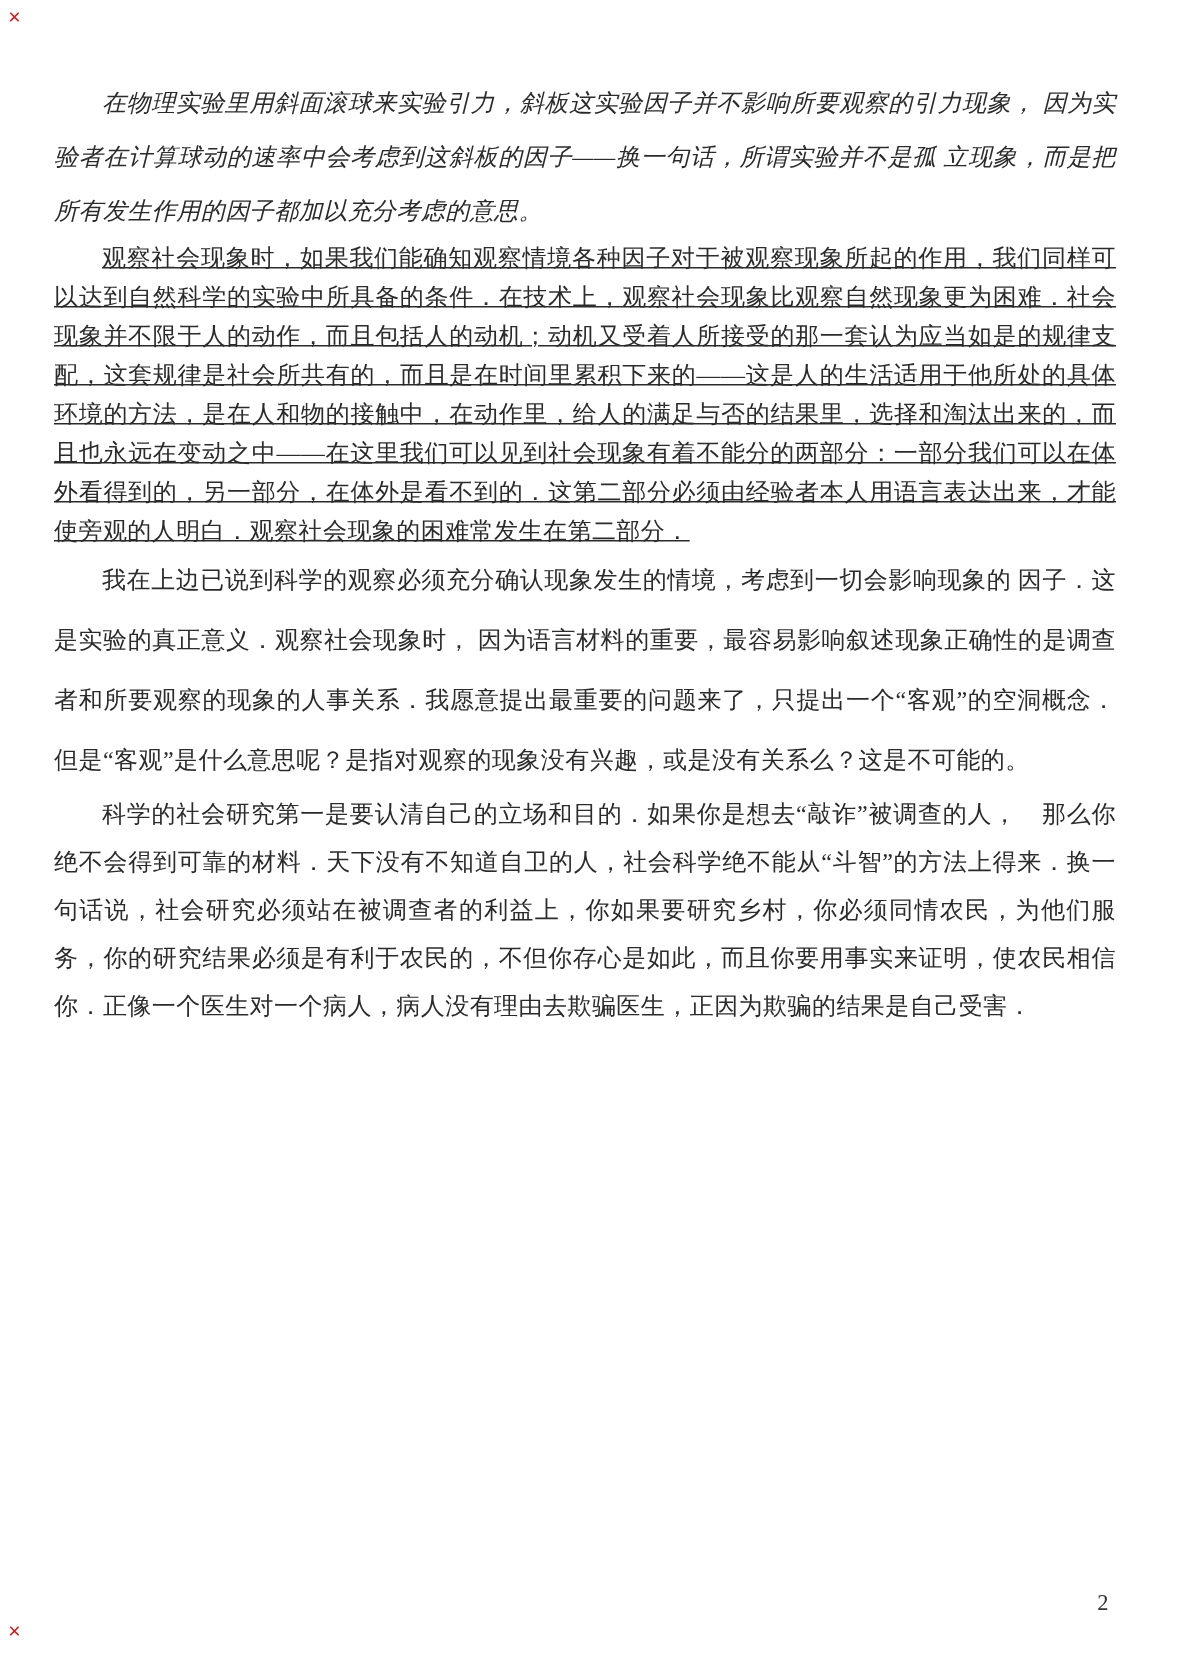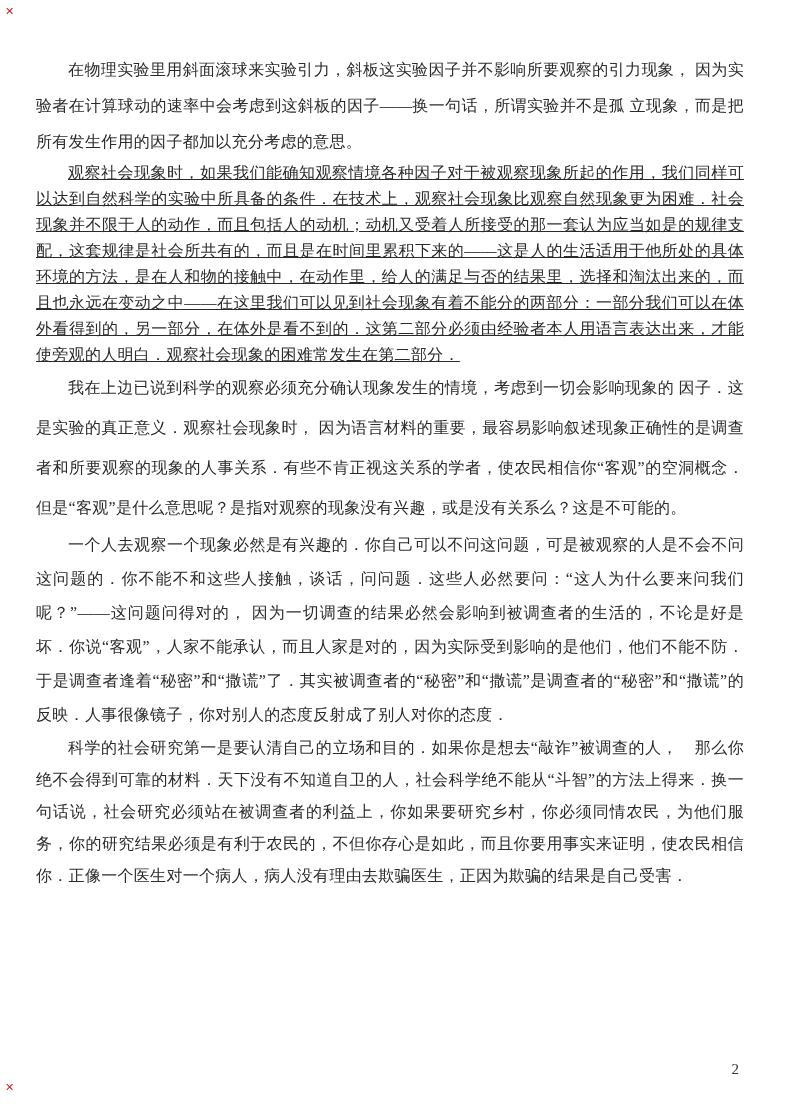--- a/index.html
+++ b/index.html
@@ -24,21 +24,21 @@
   }
   .doc-body p {
     margin: 0;
     font-size: 16px;
     text-align: justify;
     text-indent: 2em;
     letter-spacing: 0.3px;
     word-break: break-all;
     color: #2b2b2b;
   }
-  .p1 { line-height: 36px; margin-top: 0; }
+  .p1 { line-height: 36px; margin-top: 0; font-style: italic; }
   .p2 { line-height: 26px; margin-top: 10px; text-decoration: underline; }
   .p3 { line-height: 23px; margin-top: 20px; }
   .p4 { line-height: 40px; margin-top: 22px; }
   .p5 { line-height: 34px; margin-top: 16px; }
   .p6 { line-height: 32px; margin-top: 28px; }
   .page-number {
     position: absolute;
     top: 1061px;
     right: 47px;
     font-size: 15px;
@@ -60,22 +60,21 @@
 </head>
 <body>
 
 <div class="page">
 
   <span class="corner-mark top">✕</span>
 
   <div class="doc-body">
     <p class="p1">在物理实验里用斜面滚球来实验引力，斜板这实验因子并不影响所要观察的引力现象， 因为实验者在计算球动的速率中会考虑到这斜板的因子——换一句话，所谓实验并不是孤 立现象，而是把所有发生作用的因子都加以充分考虑的意思。</p>
     <p class="p2">观察社会现象时，如果我们能确知观察情境各种因子对于被观察现象所起的作用，我们同样可以达到自然科学的实验中所具备的条件．在技术上，观察社会现象比观察自然现象更为困难．社会现象并不限于人的动作，而且包括人的动机；动机又受着人所接受的那一套认为应当如是的规律支配，这套规律是社会所共有的，而且是在时间里累积下来的——这是人的生活适用于他所处的具体环境的方法，是在人和物的接触中，在动作里，给人的满足与否的结果里，选择和淘汰出来的，而且也永远在变动之中——在这里我们可以见到社会现象有着不能分的两部分：一部分我们可以在体外看得到的，另一部分，在体外是看不到的．这第二部分必须由经验者本人用语言表达出来，才能使旁观的人明白．观察社会现象的困难常发生在第二部分．</p>
-    <p class="p4">我在上边已说到科学的观察必须充分确认现象发生的情境，考虑到一切会影响现象的 因子．这是实验的真正意义．观察社会现象时， 因为语言材料的重要，最容易影响叙述现象正确性的是调查者和所要观察的现象的人事关系．有些不肯正视这关系的学者，使农民相信你“客观”的空洞概念．但是“客观”是什么意思呢？是指对观察的现象没有兴趣，或是没有关系么？这是不可能的。</p>
-    <p class="p5">一个人去观察一个现象必然是有兴趣的．你自己可以不问这问题，可是被观察的人是不会不问这问题的．你不能不和这些人接触，谈话，问问题．这些人必然要问：“这人为什么要来问我们呢？”——这问题问得对的， 因为一切调查的结果必然会影响到被调查者的生活的，不论是好是坏．你说“客观”，人家不能承认，而且人家是对的，因为实际受到影响的是他们，他们不能不防．于是调查者逢着“秘密”和“撒谎”了．其实被调查者的“秘密”和“撒谎”是调查者的“秘密”和“撒谎”的反映．人事很像镜子，你对别人的态度反射成了别人对你的态度．</p>
+    <p class="p4">我在上边已说到科学的观察必须充分确认现象发生的情境，考虑到一切会影响现象的 因子．这是实验的真正意义．观察社会现象时， 因为语言材料的重要，最容易影响叙述现象正确性的是调查者和所要观察的现象的人事关系．我愿意提出最重要的问题来了，只提出一个“客观”的空洞概念．但是“客观”是什么意思呢？是指对观察的现象没有兴趣，或是没有关系么？这是不可能的。</p>
     <p class="p6">科学的社会研究第一是要认清自己的立场和目的．如果你是想去“敲诈”被调查的人，　那么你绝不会得到可靠的材料．天下没有不知道自卫的人，社会科学绝不能从“斗智”的方法上得来．换一句话说，社会研究必须站在被调查者的利益上，你如果要研究乡村，你必须同情农民，为他们服务，你的研究结果必须是有利于农民的，不但你存心是如此，而且你要用事实来证明，使农民相信你．正像一个医生对一个病人，病人没有理由去欺骗医生，正因为欺骗的结果是自己受害．</p>
   </div>
 
   <span class="page-number">2</span>
 
   <span class="corner-mark bottom">✕</span>
 
 </div>
 
 </body></html>

